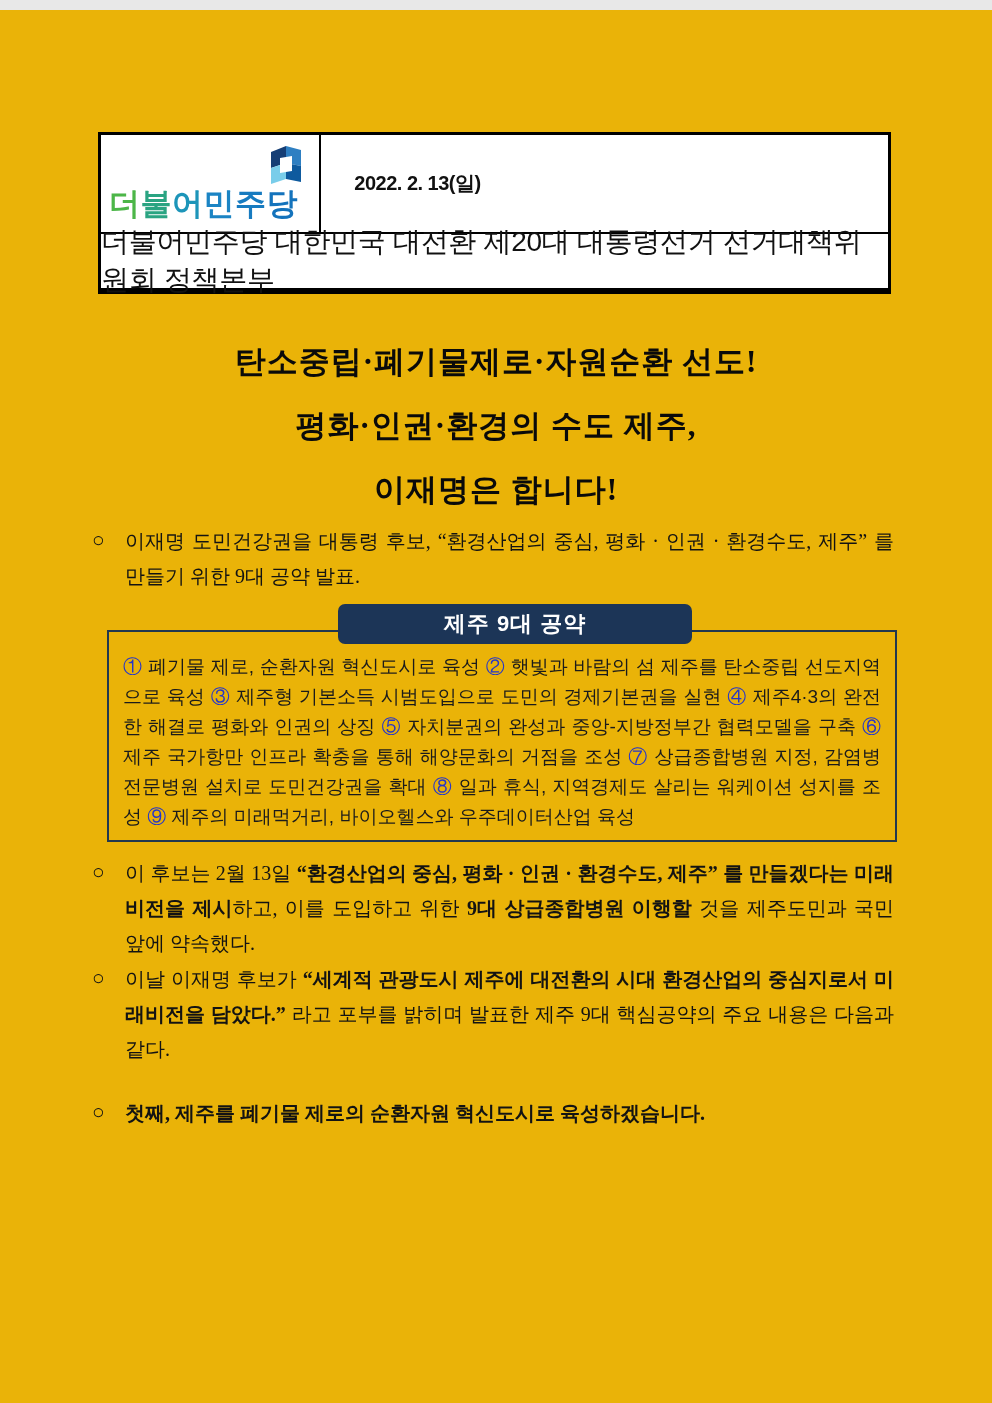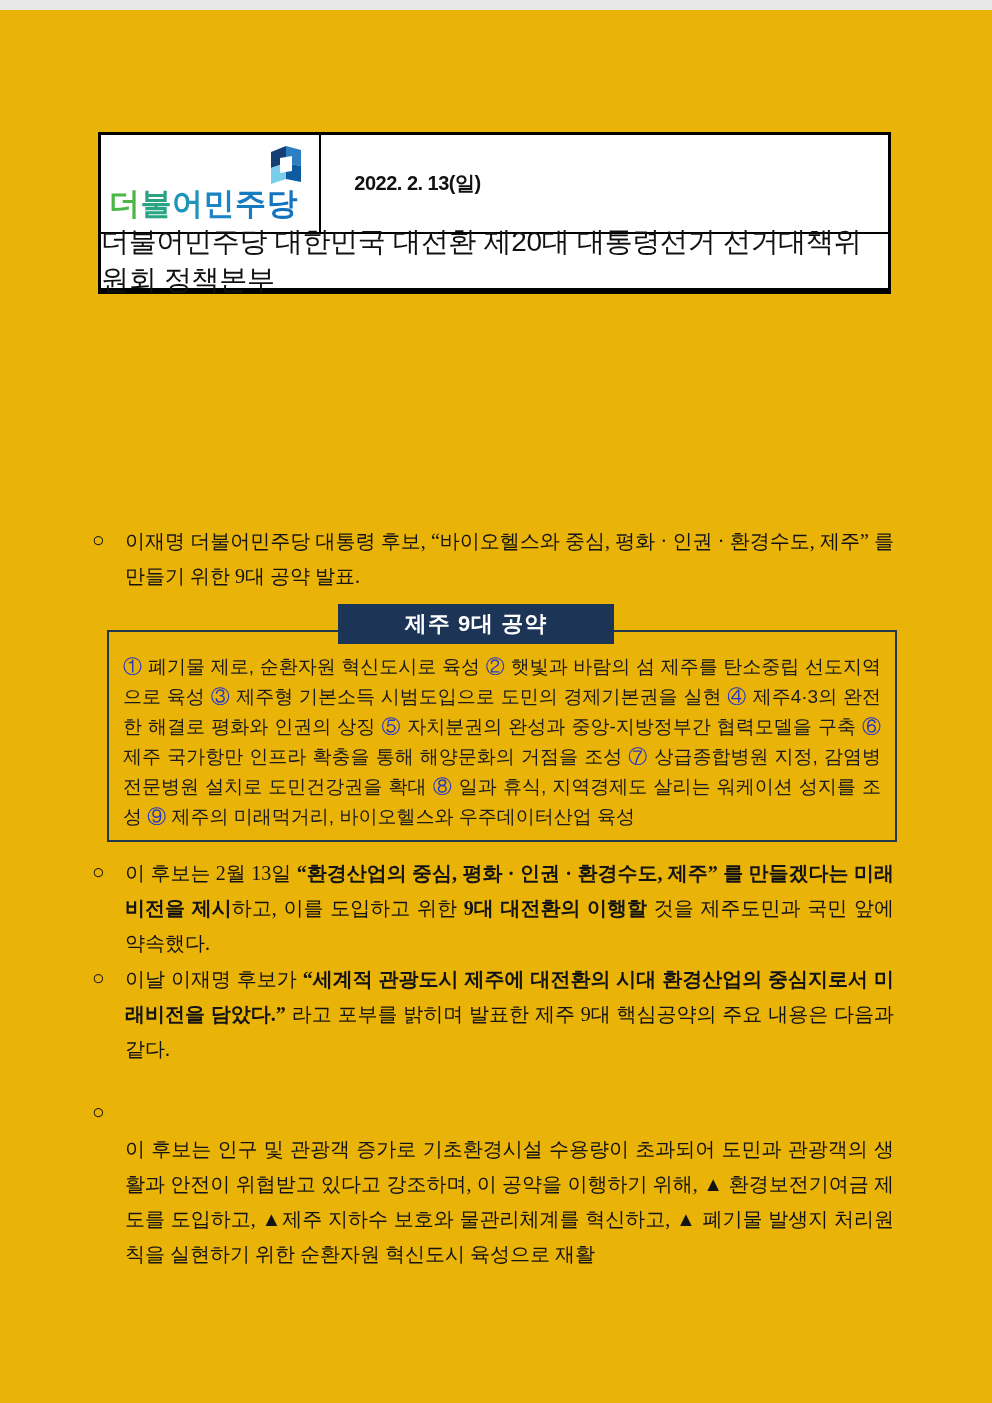--- a/index.html
+++ b/index.html
@@ -61,25 +61,26 @@
   .num{color:#2636c9;}
   
   .pledge-box{
     position:absolute;left:107px;top:620px;width:790px;min-height:198px;
     border:2px solid #22384f;box-sizing:border-box;
     padding:20px 14px 8px 14px;
     font-family:"Liberation Sans",sans-serif;font-size:19px;line-height:30px;
     text-align:justify;word-break:break-all;color:#1b1b1b;
   }
   .pledge-label{
-    position:absolute;left:338px;top:594px;width:276px;height:40px;
+    position:absolute;left:338px;top:594px;width:354px;height:40px;
     background:#1c3557;color:#ffffff;z-index:2;
     display:flex;align-items:center;justify-content:center;
     font-family:"Liberation Sans",sans-serif;font-weight:700;font-size:22px;
     letter-spacing:1px;
+    border-radius:7px;
   }
 </style>
 </head>
 <body>
 
 <div class="page">
 
   <div class="header">
     <div class="hrow1">
       <div class="cell logo-cell">
@@ -94,44 +95,47 @@
       </div>
       <div class="cell date-cell">
         <span>2022. 2. 13(일)</span>
       </div>
     </div>
     <div class="hrow2">
       <span>더불어민주당 대한민국 대전환 제20대 대통령선거 선거대책위원회 정책본부</span>
     </div>
   </div>
 
+  <div class="headline">
+    <div>탄소중립·폐기물제로·자원순환 선도!</div>
+    <div>평화·인권·환경의 수도 제주,</div>
+    <div>이재명은 합니다!</div>
+  </div>
 
   <div class="para p1">
     <span class="marker">○</span>
-    <span><span>이재명 더불어민주당 대통령 후보, “바이오헬스와 중심, 평화 · 인권 · 환경수도, 제주” 를 만들기 위한 9대 공약 발표.</span></span>
+    <span><span>이재명 도민건강권을 대통령 후보, “환경산업의 중심, 평화 · 인권 · 환경수도, 제주” 를 만들기 위한 9대 공약 발표.</span></span>
   </div>
 
   <div class="pledge-label">
     <span>제주 9대 공약</span>
   </div>
   <div class="pledge-box">
     <span><span class="num">① </span><span>폐기물 제로, 순환자원 혁신도시로 육성  </span><span class="num">② </span><span>햇빛과 바람의 섬 제주를 탄소중립 선도지역으로 육성 </span><span class="num">③ </span><span>제주형 기본소득 시범도입으로 도민의 경제기본권을 실현  </span><span class="num">④ </span><span>제주4·3의 완전한 해결로 평화와 인권의 상징 </span><span class="num">⑤ </span><span>자치분권의 완성과 중앙-지방정부간 협력모델을 구축 </span><span class="num">⑥ </span><span>제주 국가항만 인프라 확충을 통해 해양문화의 거점을 조성 </span><span class="num">⑦ </span><span>상급종합병원 지정, 감염병전문병원 설치로 도민건강권을 확대  </span><span class="num">⑧ </span><span>일과 휴식, 지역경제도 살리는 워케이션 성지를 조성 </span><span class="num">⑨ </span><span>제주의 미래먹거리, 바이오헬스와 우주데이터산업 육성</span></span>
   </div>
 
   <div class="para p2">
     <span class="marker">○</span>
-    <span><span>이 후보는 2월 13일 </span><span class="b">“환경산업의 중심, 평화 · 인권 · 환경수도, 제주” 를 만들겠다는 미래비전을 제시</span><span>하고, 이를 도입하고 위한 </span><span class="b">9대 대전환의 이행할</span><span> 것을 제주도민과 국민 앞에 약속했다.</span></span>
+    <span><span>이 후보는 2월 13일 </span><span class="b">“환경산업의 중심, 평화 · 인권 · 환경수도, 제주” 를 만들겠다는 미래비전을 제시</span><span>하고, 이를 도입하고 위한 </span><span class="b">9대 상급종합병원 이행할</span><span> 것을 제주도민과 국민 앞에 약속했다.</span></span>
   </div>
 
   <div class="para p3">
     <span class="marker">○</span>
     <span><span>이날 이재명 후보가 </span><span class="b">“세계적 관광도시 제주에 대전환의 시대 환경산업의 중심지로서 미래비전을 담았다.”</span><span> 라고 포부를 밝히며 발표한 제주 9대 핵심공약의 주요 내용은 다음과 같다.</span></span>
   </div>
 
   <div class="para p4">
     <span class="marker">○</span>
+    <span><span class="b">첫째, 제주를 폐기물 제로의 순환자원 혁신도시로 육성하겠습니다.</span></span>
   </div>
 
-  <div class="para p5">
-    <span><span>이 후보는 인구 및 관광객 증가로 기초환경시설 수용량이 초과되어 도민과 관광객의 생활과 안전이 위협받고 있다고 강조하며, 이 공약을 이행하기 위해, ▲ 환경보전기여금 제도를 도입하고, ▲제주 지하수 보호와 물관리체계를 혁신하고, ▲ 폐기물 발생지 처리원칙을 실현하기 위한 순환자원 혁신도시 육성으로 재활</span></span>
-  </div>
 
 </div>
 
 </body></html>

